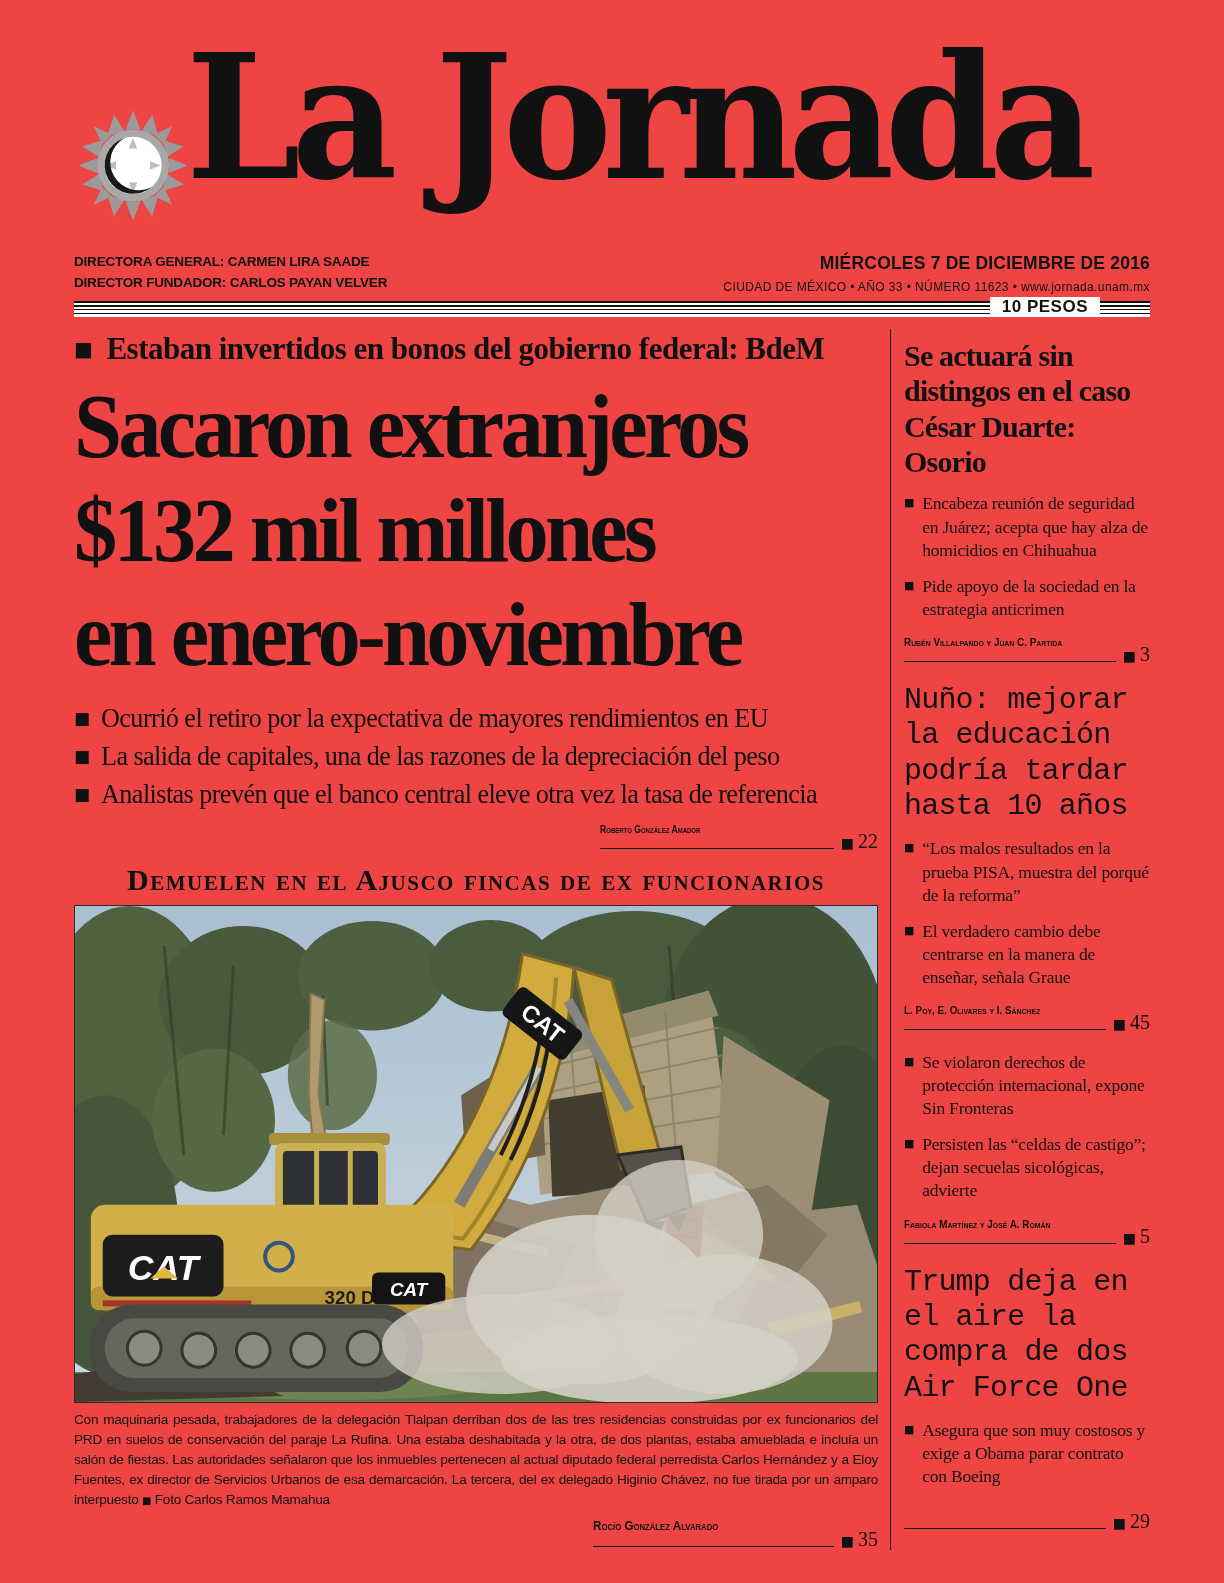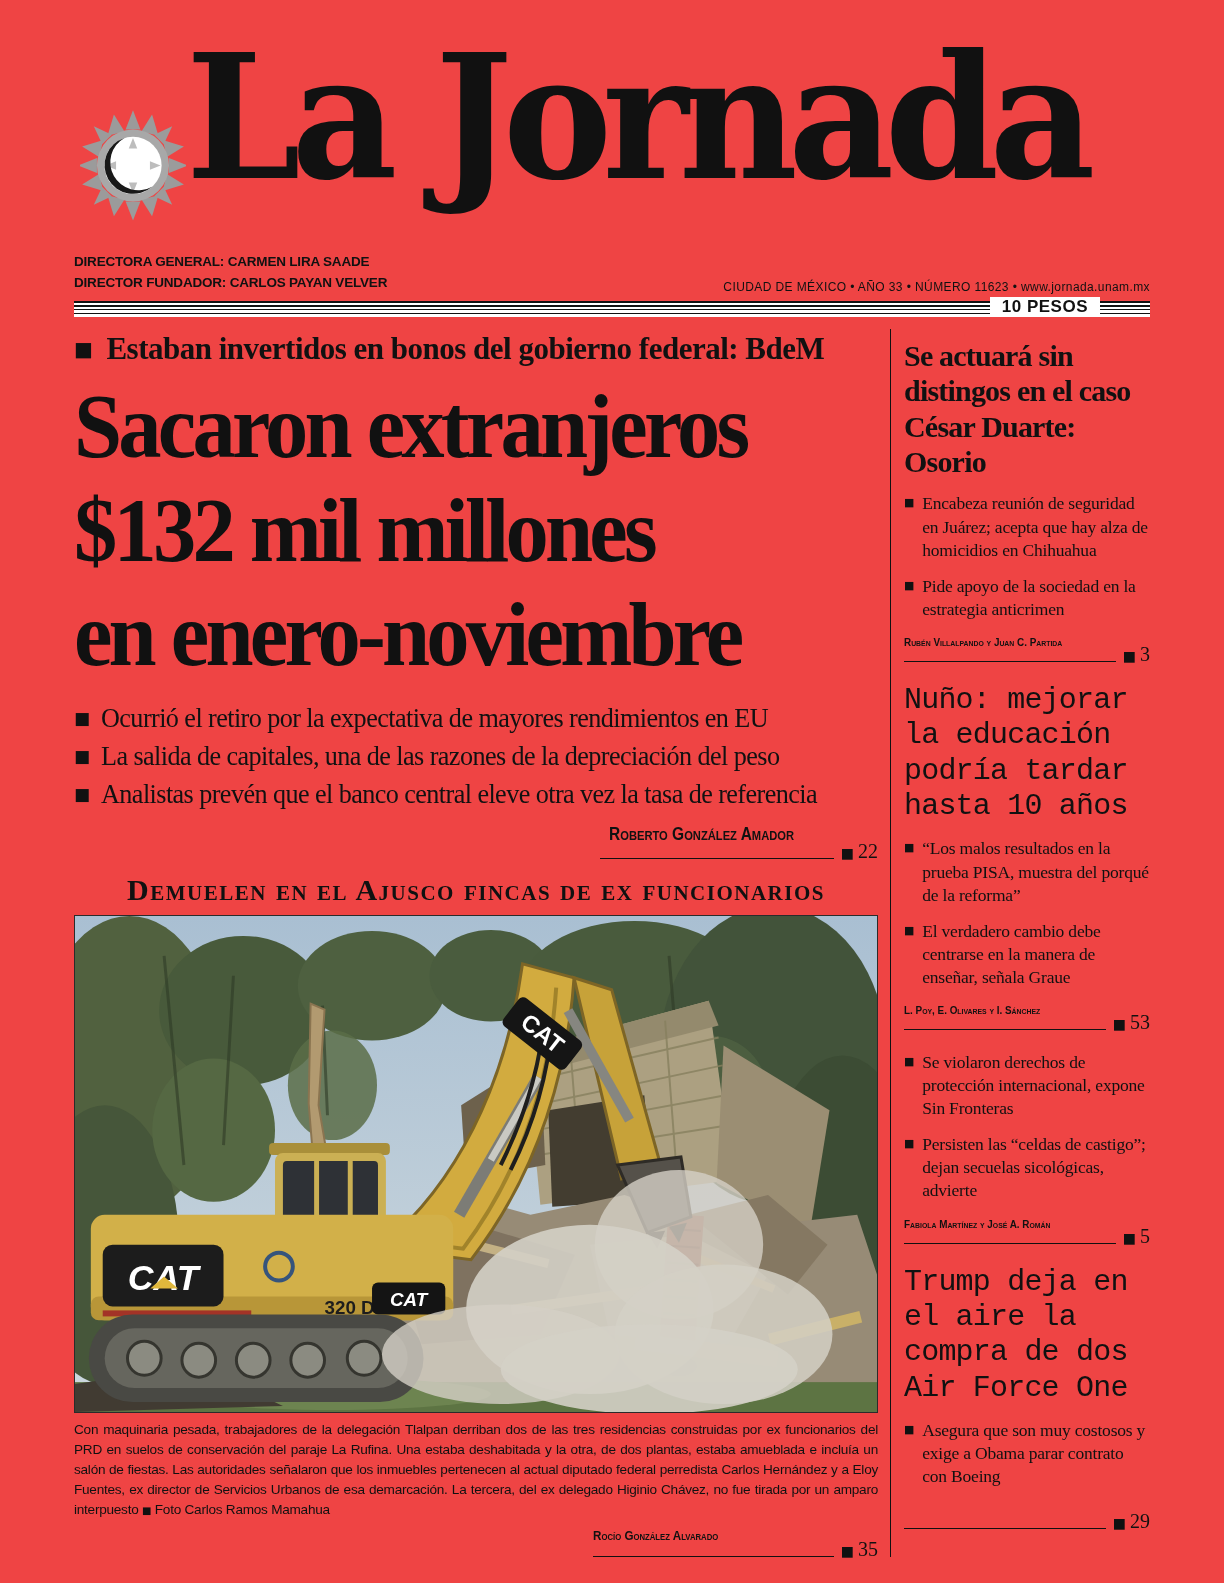--- a/index.html
+++ b/index.html
@@ -41,21 +41,21 @@
 
   
   .byline{display:flex;align-items:flex-end;}
   .byline .name{flex:1;border-bottom:1.8px solid #111;padding-bottom:13px;
                 font-family:"Liberation Sans",sans-serif;font-weight:bold;font-variant:small-caps;
                 overflow:hidden;}
   .byline .name>span{display:inline-block;transform:scaleX(0.86);transform-origin:left;white-space:nowrap;}
   .byline .pageno{margin-left:7px;font-size:20px;white-space:nowrap;transform:translateY(4px);}
   .byline .pageno .sq{font-size:14px;margin-right:4px;}
   .byline-main{width:278px;margin-left:auto;margin-top:14px;}
-  .byline-main .name{font-size:18px;text-align:center;}
+  .byline-main .name{font-size:10px;}
 
   
   .photo-head{text-align:center;font-variant:small-caps;font-weight:bold;font-size:30px;
               letter-spacing:1.5px;margin:14px 0 8px;}
   .photo-frame{width:802px;height:496px;border:1px solid #2b2b2b;}
   .photo-frame svg{display:block;width:100%;height:100%;}
   .caption{margin:7px 0 0;font-family:"Liberation Sans",sans-serif;font-size:13.6px;
            line-height:1.48;letter-spacing:-0.25px;text-align:justify;}
   .caption .sq{font-size:10px;}
   .byline-photo{width:285px;margin-left:auto;margin-top:8px;}
@@ -115,20 +115,21 @@
       </div>
       <div class="logo-text">La Jornada</div>
     </div>
 
     <div class="info-row">
       <div class="directors">
         <div>DIRECTORA GENERAL: CARMEN LIRA SAADE</div>
         <div>DIRECTOR FUNDADOR: CARLOS PAYAN VELVER</div>
       </div>
       <div class="dateblock">
+        <div class="date-main">MIÉRCOLES 7 DE DICIEMBRE DE 2016</div>
         <div class="date-sub">CIUDAD DE MÉXICO • AÑO 33 • NÚMERO 11623 • www.jornada.unam.mx</div>
       </div>
     </div>
 
     <div class="rules-band">
       <span class="price">10 PESOS</span>
     </div>
 
     <div class="content">
 
@@ -335,21 +336,21 @@
           <div class="rc-bullet">
             <span class="sq">■</span>
             <span>“Los malos resultados en la prueba PISA, muestra del porqué de la reforma”</span>
           </div>
           <div class="rc-bullet">
             <span class="sq">■</span>
             <span>El verdadero cambio debe centrarse en la manera de enseñar, señala Graue</span>
           </div>
           <div class="byline byline-rc">
             <span class="name"><span>L. Poy, E. Olivares y I. Sánchez</span></span>
-            <span class="pageno"><span class="sq">■</span><span>53</span></span>
+            <span class="pageno"><span class="sq">■</span><span>45</span></span>
           </div>
         </div>
 
         <div class="story">
           <div class="rc-bullet">
             <span class="sq">■</span>
             <span>Se violaron derechos de protección internacional, expone Sin Fronteras</span>
           </div>
           <div class="rc-bullet">
             <span class="sq">■</span>

